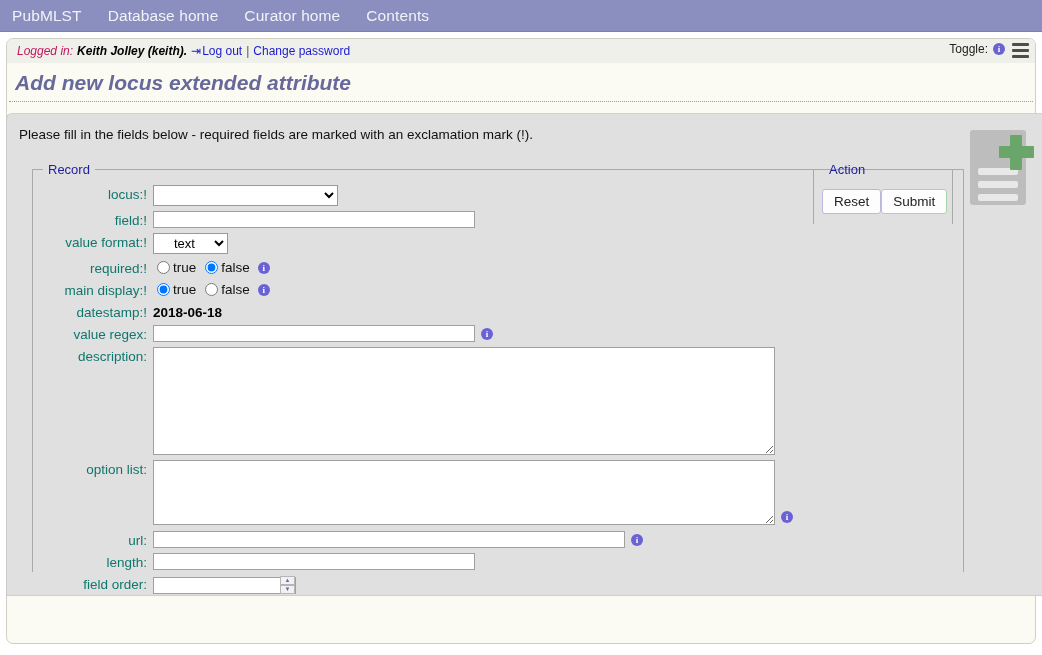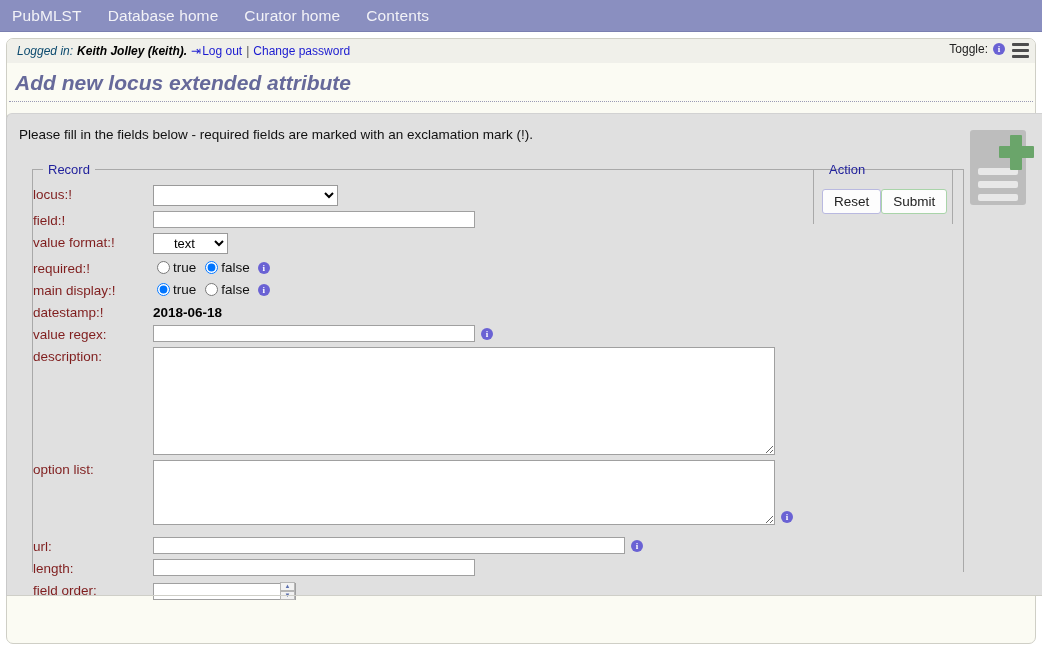--- a/index.html
+++ b/index.html
@@ -54,21 +54,21 @@
     height: 24px;
     background: #f0f0ea;
     display: flex;
     align-items: center;
     padding: 0 8px 0 10px;
     box-sizing: border-box;
     font-size: 12px;
   }
   .loginbar .li-label {
     font-style: italic;
-    color: #0c4a6e;
+    color: #be185d;
   }
   .loginbar .li-user {
     font-style: italic;
     font-weight: bold;
     color: #000;
     margin-left: 4px;
   }
   .loginbar a {
     color: #1a1ad0;
     text-decoration: none;
@@ -200,22 +200,23 @@
     width: 100%;
   }
   .frow {
     display: flex;
     align-items: flex-start;
     margin-bottom: 5px;
   }
   .flabel {
     width: 120px;
     min-width: 120px;
+    text-align: right;
     font-size: 13.5px;
-    color: #7f1d1d;
+    color: #0f766e;
     padding-right: 6px;
     padding-top: 2px;
     box-sizing: border-box;
   }
   .fval {
     display: flex;
     align-items: center;
   }
   .static-val {
     font-size: 13.5px;
@@ -483,21 +484,21 @@
         </div>
 
         <div class="frow" style="margin-top:0;">
           <div class="flabel">option list:</div>
           <div class="fval" style="align-items:flex-end;">
             <textarea class="ta" style="width: 622px; height: 65px;"></textarea>
             <span class="info-icon" style="margin-left:6px;margin-bottom:2px;">i</span>
           </div>
         </div>
 
-        <div class="frow" style="margin-top:12px;">
+        <div class="frow" style="margin-top:6px;">
           <div class="flabel">url:</div>
           <div class="fval">
             <input class="txt" style="width: 472px;" type="text" value="">
             <span class="info-icon" style="margin-left:6px;">i</span>
           </div>
         </div>
 
         <div class="frow">
           <div class="flabel">length:</div>
           <div class="fval">

